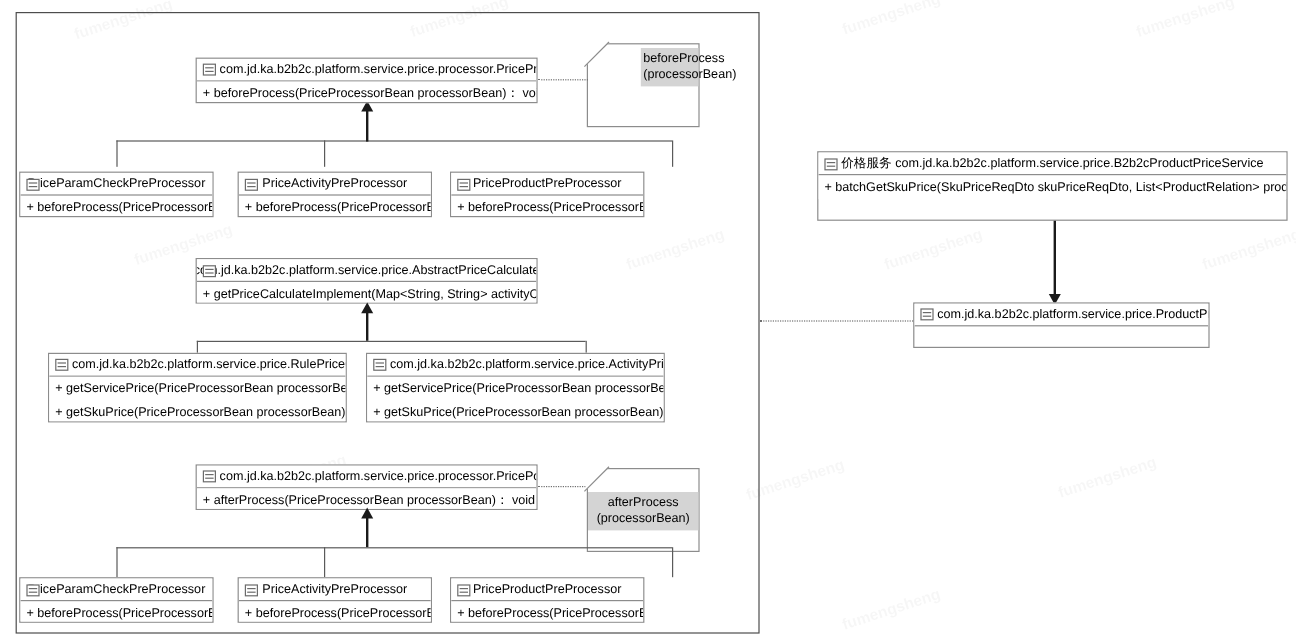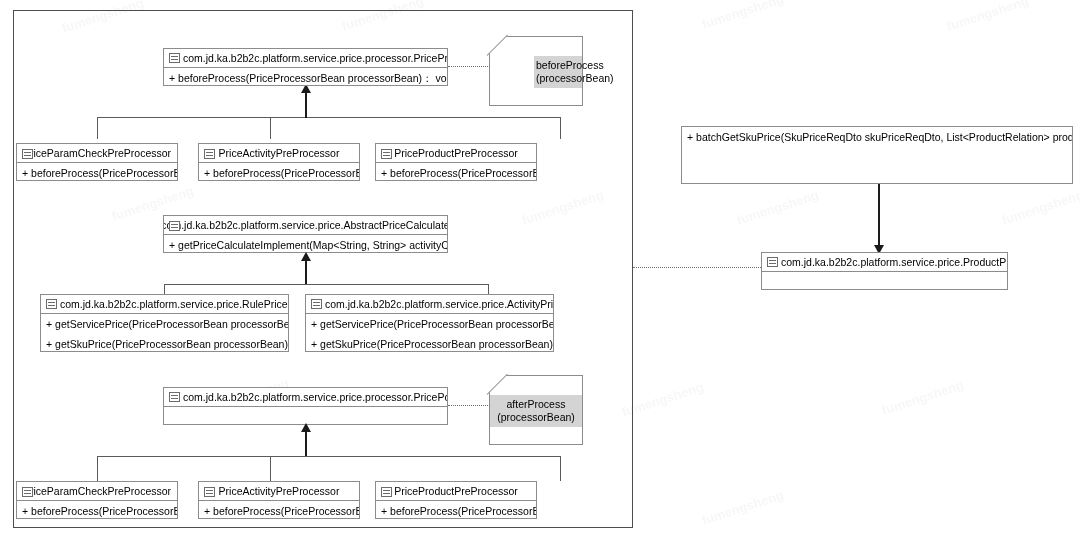--- a/index.html
+++ b/index.html
@@ -214,21 +214,21 @@
   <div class="uml" style="left:163px; top:48px; width:285px; height:38px;">
     <div class="hdr" style="height:19px;">
       <span class="cls-icon"></span>
       <span class="hdr-text">com.jd.ka.b2b2c.platform.service.price.processor.PricePreProcessor</span>
     </div>
     <div class="sect">+ beforeProcess(PriceProcessorBean processorBean)： void</div>
   </div>
 
   <div class="note" style="left:489px; top:36px; width:94px; height:70px;">
     <div class="note-body"></div>
-    <div class="note-text" style="top:20px;margin-left:44px;">beforeProcess
+    <div class="note-text" style="top:4px;margin-left:44px;">beforeProcess
 (processorBean)</div>
     <div class="fold"></div>
     <div class="fold-line"></div>
   </div>
   <div class="dotted-h" style="left:448px; top:66px; width:42px;"></div>
 
   <div class="uml" style="left:16px; top:143px; width:162px; height:38px;">
     <div class="hdr centered" style="height:19px; position:relative;">
       <span class="cls-icon" style="position:absolute; left:5px; top:5px; margin:0;"></span>
       <span class="hdr-text">PriceParamCheckPreProcessor</span>
@@ -282,23 +282,24 @@
     </div>
     <div class="sect">+ getServicePrice(PriceProcessorBean processorBean)</div>
     <div class="sect">+ getSkuPrice(PriceProcessorBean processorBean)</div>
   </div>
 
   <div class="uml" style="left:163px; top:387px; width:285px; height:38px;">
     <div class="hdr" style="height:19px;">
       <span class="cls-icon"></span>
       <span class="hdr-text">com.jd.ka.b2b2c.platform.service.price.processor.PricePostProcessor</span>
     </div>
-  </div>
-
-  <div class="note" style="left:489px; top:375px; width:94px; height:70px;text-decoration:underline;">
+    <div class="sect">+ afterProcess(PriceProcessorBean processorBean)： void</div>
+  </div>
+
+  <div class="note" style="left:489px; top:390px; width:94px; height:70px;text-decoration:underline;">
     <div class="note-body"></div>
     <div class="note-text" style="top:20px;">afterProcess
 (processorBean)</div>
     <div class="fold"></div>
     <div class="fold-line"></div>
   </div>
   <div class="dotted-h" style="left:448px; top:405px; width:42px;"></div>
 
   <div class="ln v thick" style="left:305px; top:431px; height:25px; width:2px;"></div>
   <div class="arrow-up" style="left:301px; top:423px;"></div>
@@ -325,20 +326,24 @@
 
   <div class="uml" style="left:375px; top:481px; width:162px; height:38px;">
     <div class="hdr centered" style="height:19px; position:relative;">
       <span class="cls-icon" style="position:absolute; left:5px; top:5px; margin:0;"></span>
       <span class="hdr-text">PriceProductPreProcessor</span>
     </div>
     <div class="sect">+ beforeProcess(PriceProcessorBean p</div>
   </div>
 
   <div class="uml" style="left:681px; top:126px; width:392px; height:58px;">
+    <div class="hdr centered" style="height:19px; position:relative;">
+      <span class="cls-icon" style="position:absolute; left:5px; top:5px; margin:0;"></span>
+      <span class="hdr-text">价格服务  com.jd.ka.b2b2c.platform.service.price.B2b2cProductPriceService</span>
+    </div>
     <div class="sect">+ batchGetSkuPrice(SkuPriceReqDto skuPriceReqDto, List&lt;ProductRelation&gt; productRelations)</div>
   </div>
 
   <div class="ln v thick" style="left:878px; top:184px; height:63px; width:1.5px;"></div>
   <div class="arrow-down" style="left:874px; top:245px;"></div>
 
   <div class="uml" style="left:761px; top:252px; width:247px; height:38px;">
     <div class="hdr" style="height:19px;">
       <span class="cls-icon"></span>
       <span class="hdr-text">com.jd.ka.b2b2c.platform.service.price.ProductPriceFactory</span>

